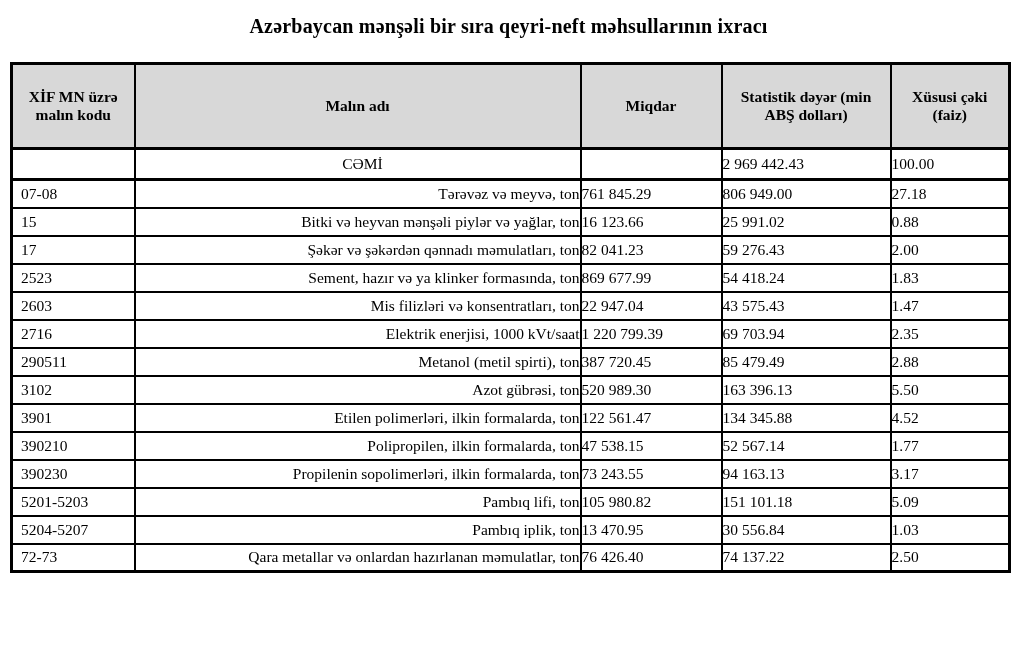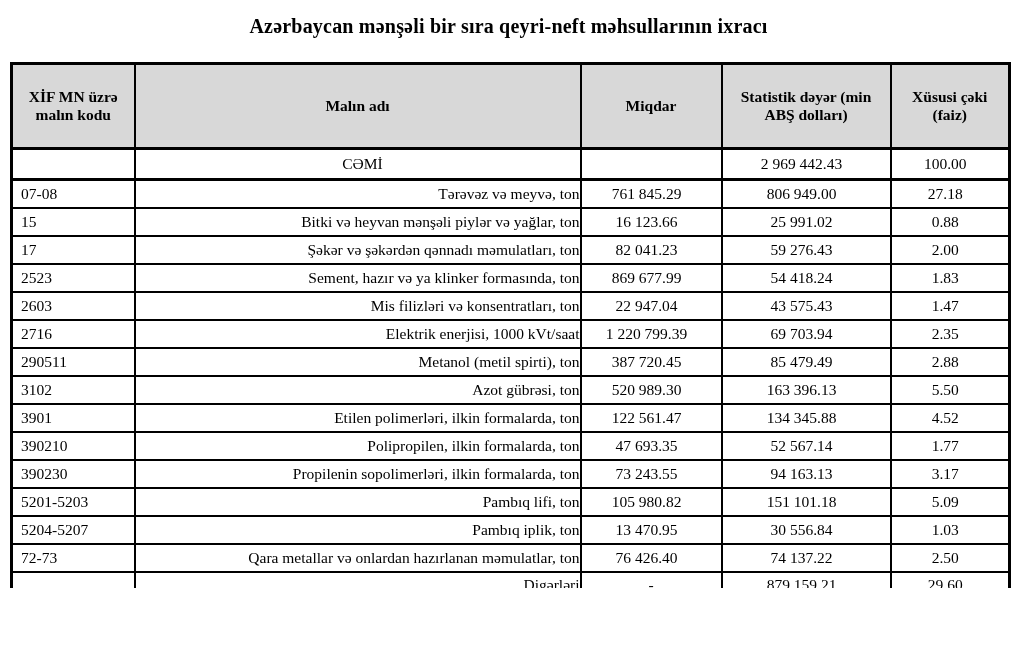--- a/index.html
+++ b/index.html
@@ -50,21 +50,21 @@
   }
   tr.total-row td {
     font-weight: normal;
     height: 31px;
     border-bottom: 3px solid #000000;
   }
   tr.total-row td.c-name { text-align: center; }
   tr.data-row td { height: 28px; }
   td.c-code { text-align: left; padding-left: 8px; }
   td.c-name { text-align: right; padding-left: 10px; }
-  td.c-qty, td.c-val, td.c-share { text-align: center; padding-right: 9px; }
+  td.c-qty, td.c-val, td.c-share { text-align: left; padding-right: 9px; }
   td.center { text-align: center; padding-right: 0; }
 </style>
 </head>
 <body>
 
 <div class="page">
   <div class="doc-title">Azərbaycan mənşəli bir sıra qeyri-neft məhsullarının ixracı</div>
 
   <table class="export-table">
     <colgroup>
@@ -159,21 +159,21 @@
     <td class="c-code">3901</td>
     <td class="c-name">Etilen polimerləri, ilkin formalarda, ton</td>
     <td class="c-qty">122 561.47</td>
     <td class="c-val">134 345.88</td>
     <td class="c-share">4.52</td>
   </tr>
 
   <tr class="data-row">
     <td class="c-code">390210</td>
     <td class="c-name">Polipropilen, ilkin formalarda, ton</td>
-    <td class="c-qty">47 693.35</td>
+    <td class="c-qty">47 538.15</td>
     <td class="c-val">52 567.14</td>
     <td class="c-share">1.77</td>
   </tr>
 
   <tr class="data-row">
     <td class="c-code">390230</td>
     <td class="c-name">Propilenin sopolimerləri, ilkin formalarda, ton</td>
     <td class="c-qty">73 243.55</td>
     <td class="c-val">94 163.13</td>
     <td class="c-share">3.17</td>
@@ -198,22 +198,15 @@
   <tr class="data-row">
     <td class="c-code">72-73</td>
     <td class="c-name">Qara metallar və onlardan hazırlanan məmulatlar, ton</td>
     <td class="c-qty">76 426.40</td>
     <td class="c-val">74 137.22</td>
     <td class="c-share">2.50</td>
   </tr>
 
 
 
-  <tr class="data-row">
-    <td class="c-code"></td>
-    <td class="c-name">Digərləri</td>
-    <td class="c-qty center">-</td>
-    <td class="c-val">879 159.21</td>
-    <td class="c-share">29.60</td>
-  </tr>
 </tbody>
   </table>
 </div>
 
 </body></html>

